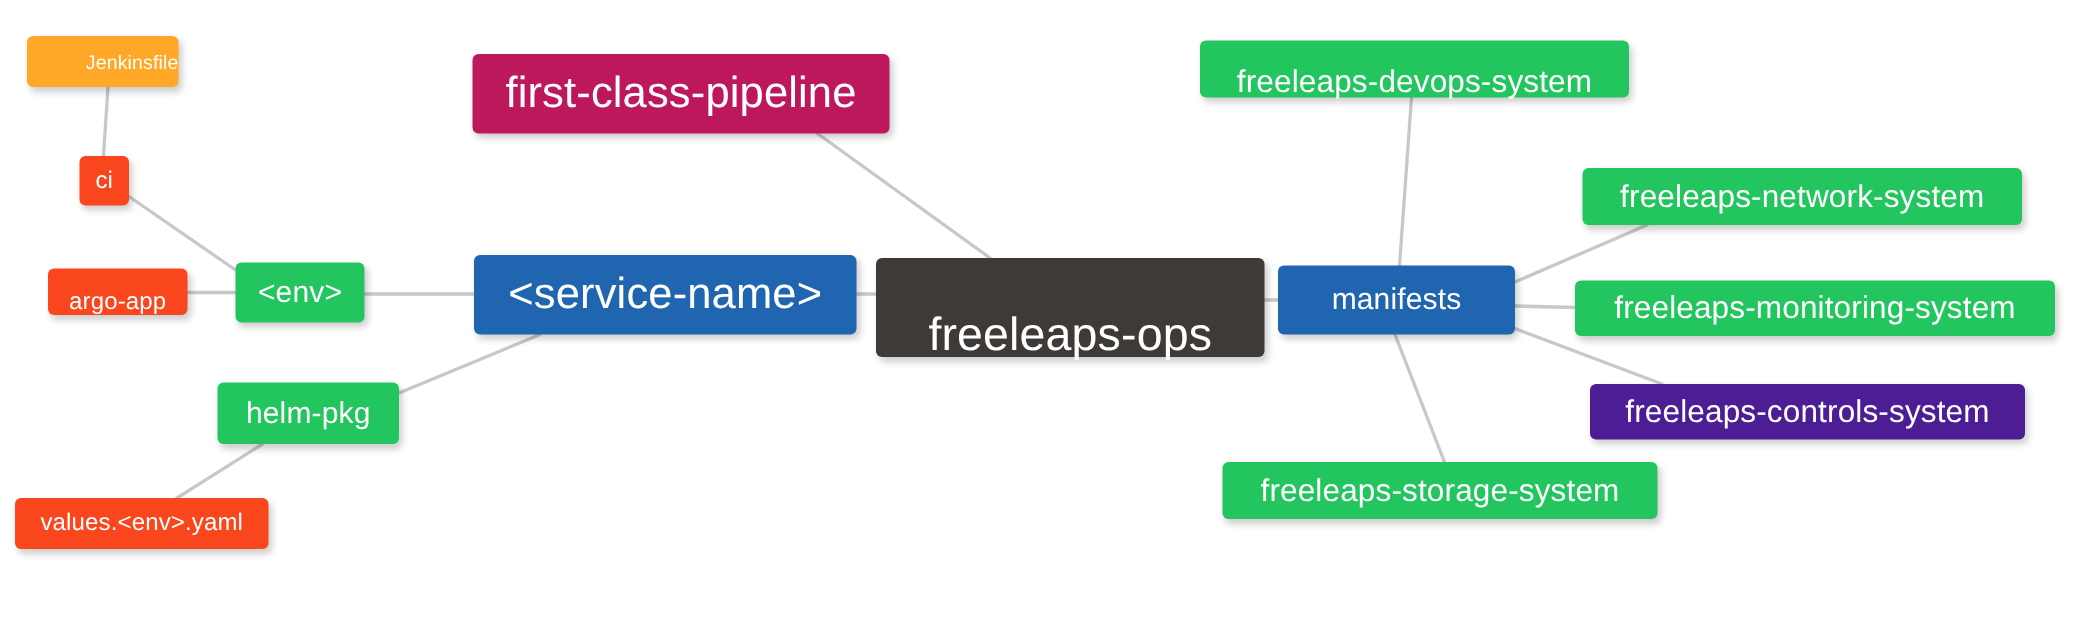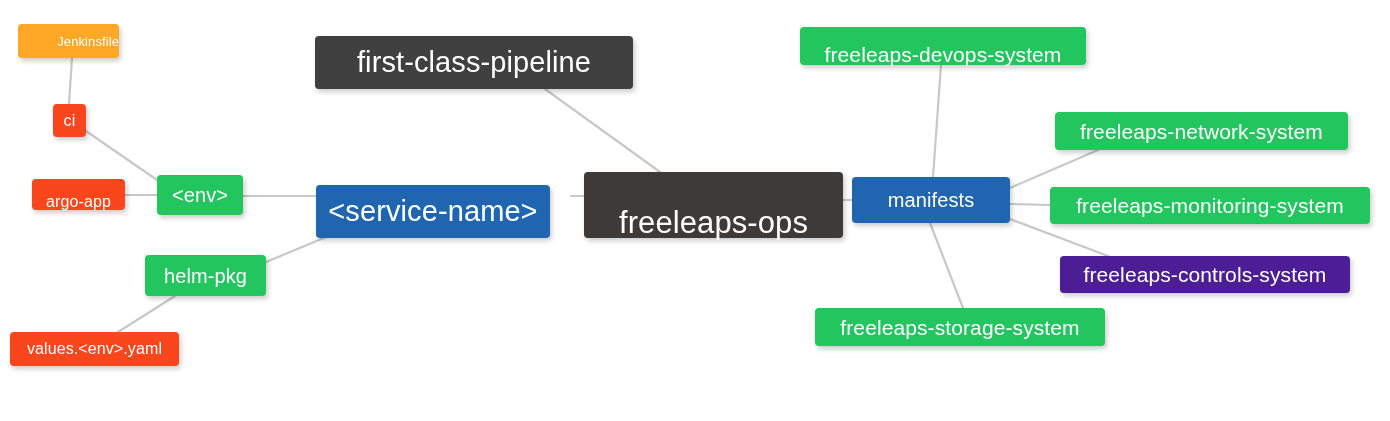--- a/index.html
+++ b/index.html
@@ -83,24 +83,24 @@
       </div>
       <div class="node size-mid" style="left: 157px; top: 175px; width: 86px; height: 40px; background: rgb(34, 197, 94);">
         <span class="node-label">&lt;env&gt;</span>
       </div>
       <div class="node size-mid" style="left: 145px; top: 255px; width: 121px; height: 41px; background: rgb(34, 197, 94);">
         <span class="node-label">helm-pkg</span>
       </div>
       <div class="node size-tiny" style="left: 10px; top: 332px; width: 169px; height: 34px; background: rgb(249, 70, 28);">
         <span class="node-label">values.&lt;env&gt;.yaml</span>
       </div>
-      <div class="node size-big" style="left: 315px; top: 36px; width: 318px; height: 53px; background: #404040;">
+      <div class="node size-big" style="left: 315px; top: 36px; width: 278px; height: 53px; background: #be185d;">
         <span class="node-label">first-class-pipeline</span>
       </div>
-      <div class="node size-big" style="left: 316px; top: 170px; width: 234px; height: 53px; background: rgb(32, 101, 176); margin-top: 15px;">
+      <div class="node size-big" style="left: 316px; top: 170px; width: 255px; height: 53px; background: rgb(32, 101, 176);">
         <span class="node-label">&lt;service-name&gt;</span>
       </div>
       <div class="node size-root" style="left: 584px; top: 172px; width: 259px; height: 66px; background: rgb(62, 58, 56); align-items: flex-end;">
         <span class="node-label">freeleaps-ops</span>
       </div>
       <div class="node size-mid" style="left: 852px; top: 177px; width: 158px; height: 46px; background: rgb(32, 101, 176);">
         <span class="node-label">manifests</span>
       </div>
       <div class="node size-small" style="left: 800px; top: 27px; width: 286px; height: 38px; background: rgb(34, 197, 94); align-items: flex-end;">
         <span class="node-label">freeleaps-devops-system</span>

